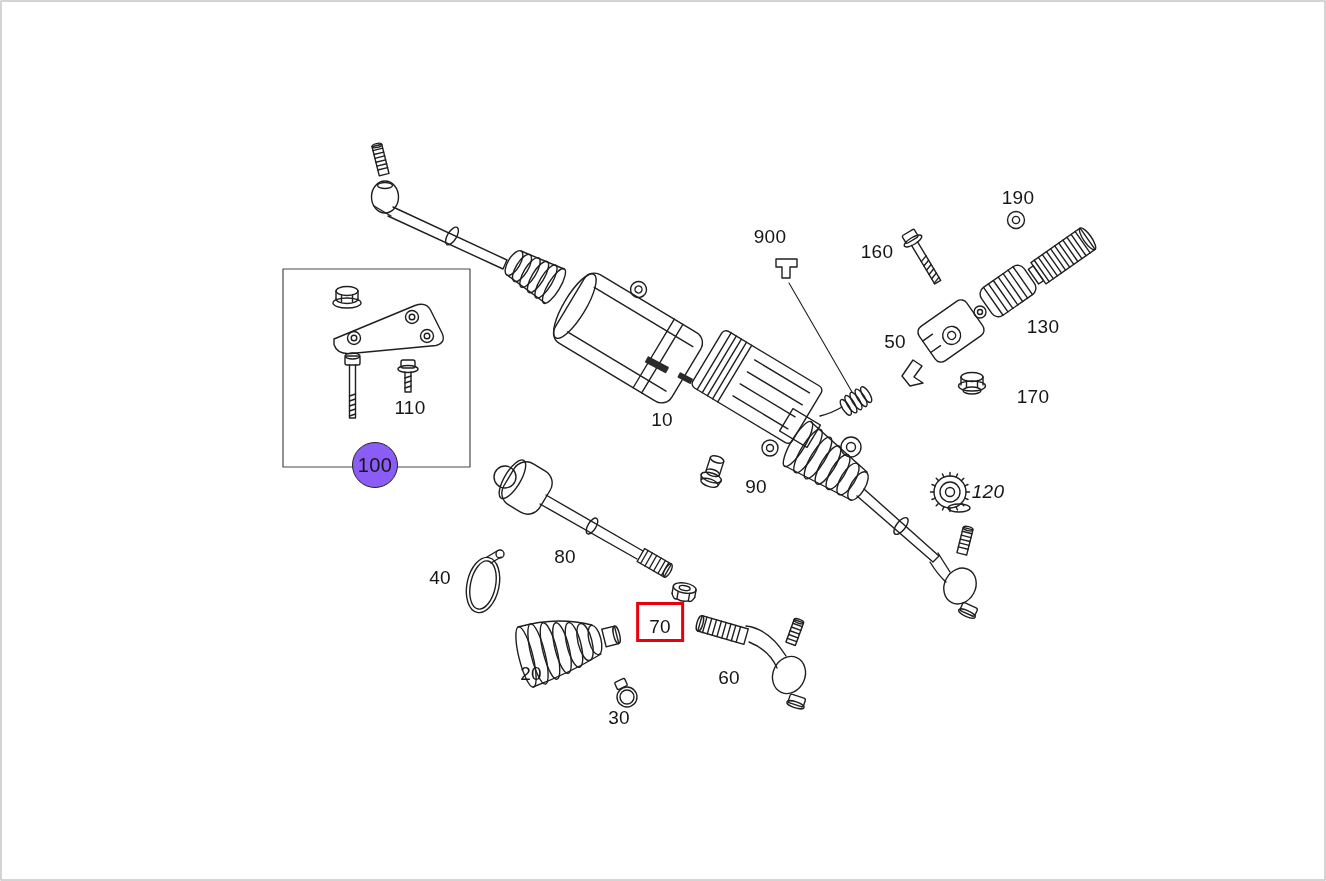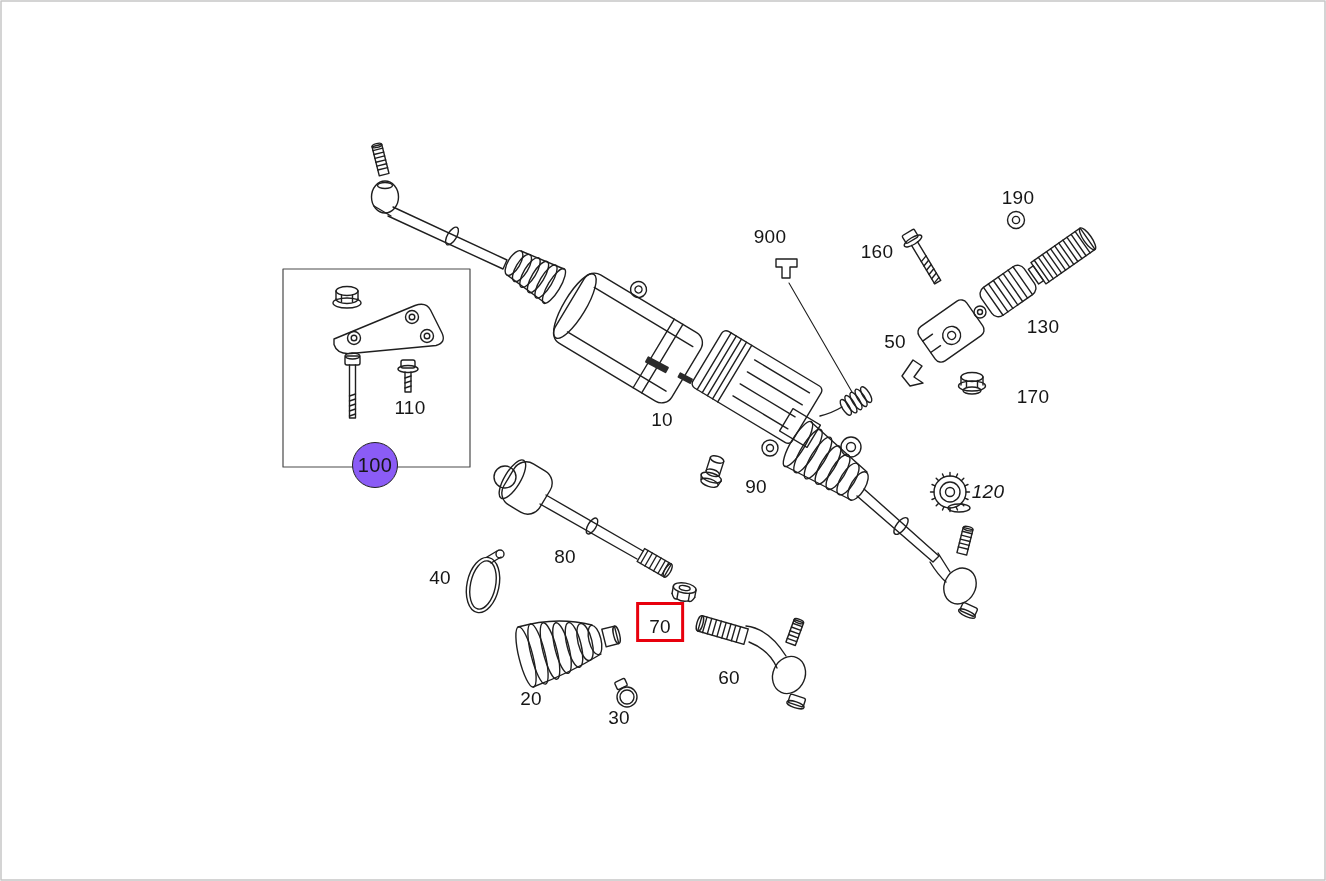--- a/index.html
+++ b/index.html
@@ -303,17 +303,17 @@
   <div class="callout" style="left: 895px; top: 341px;">50</div>
   <div class="callout" style="left: 1001px; top: 396px; margin-left: 32px;">170</div>
   <div class="callout" style="left: 410px; top: 407px;">110</div>
   <div class="callout" style="left: 662px; top: 419px;">10</div>
   <div class="callout circled" style="left: 375px; top: 465px;">100</div>
   <div class="callout" style="left: 988px; top: 491px; font-style: italic;">120</div>
   <div class="callout" style="left: 712px; top: 486px; margin-left: 44px;">90</div>
   <div class="callout" style="left: 565px; top: 556px;">80</div>
   <div class="callout" style="left: 440px; top: 577px;">40</div>
   <div class="callout highlighted" style="left: 660px; top: 622px;">70</div>
-  <div class="callout" style="left: 531px; top: 698px;">20</div>
+  <div class="callout" style="left: 531px; top: 673px;">20</div>
   <div class="callout" style="left: 729px; top: 677px;">60</div>
   <div class="callout" style="left: 619px; top: 717px;">30</div>
 
 </div>
 
 </body></html>

